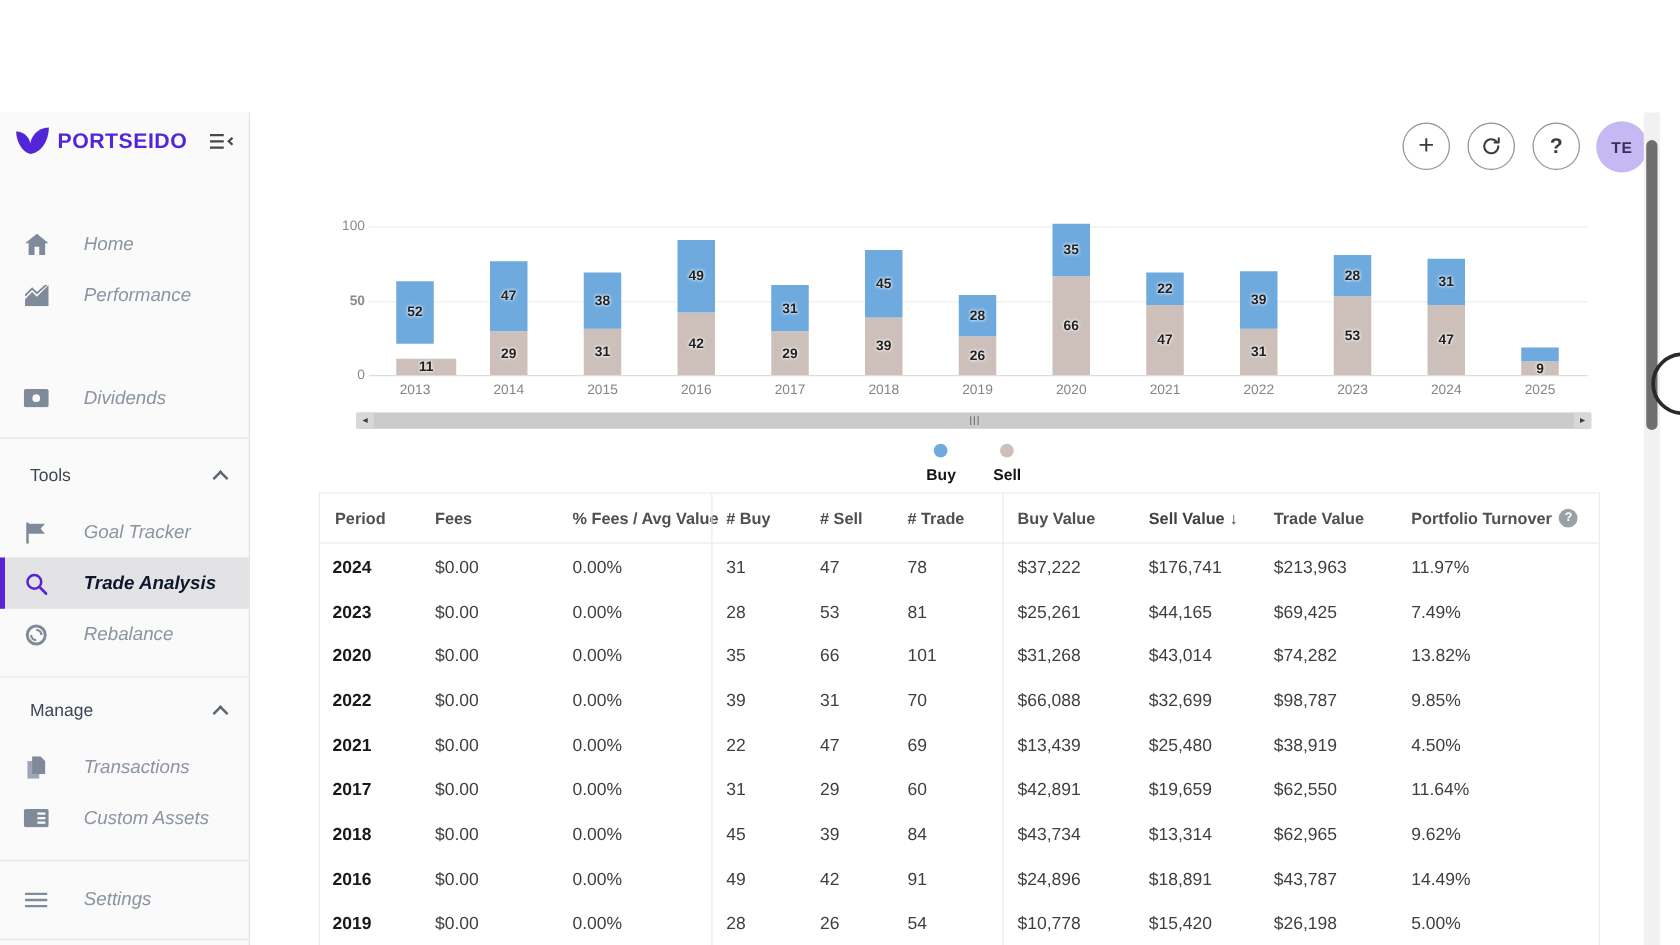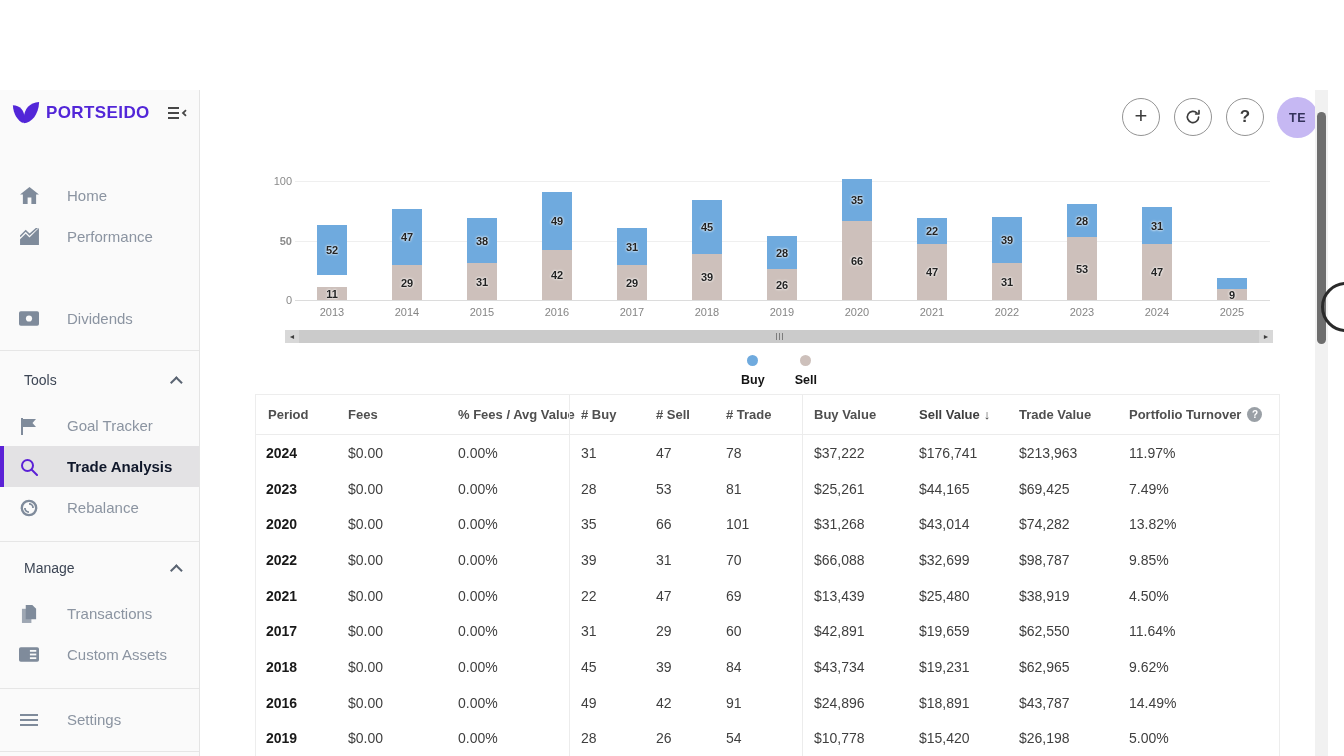--- a/index.html
+++ b/index.html
@@ -9,21 +9,21 @@
 
   
   .sidebar { position:absolute; left:0; top:90px; width:200px; height:666px;
              background:#fafafa; border-right:1px solid #e4e4e4; }
   .sb-header { position:absolute; top:0; left:0; right:0; height:46px;
                display:flex; align-items:center; justify-content:space-between; padding:0 12px; }
   .logo { display:flex; align-items:center; gap:6px; cursor:pointer; }
   .logo-text { font-size:17px; font-weight:800; letter-spacing:.4px; color:#5226d8; }
   .collapse-btn { cursor:pointer; display:flex; align-items:center; }
   .nav-item { position:absolute; left:0; width:100%; height:41px;
-              display:flex; align-items:center; cursor:pointer; }
+              display:flex; align-items:center; cursor:pointer;font-style:italic; }
   .nav-icon { margin-left:18px; width:22px; display:flex; justify-content:center; color:#7f8b9b; }
   .nav-label { margin-left:27px; font-size:15px; color:#8b94a1; }
   .nav-item.active { background:#e3e2e4; }
   .nav-item.active::before { content:""; position:absolute; left:0; top:0; bottom:0;
                              width:4px; background:#5b21d6; }
   .nav-item.active .nav-icon { color:#5b21d6; }
   .nav-item.active .nav-label { color:#0f172a; font-weight:700; }
   .sb-divider { position:absolute; left:0; right:0; height:1px; background:#e6e6e6; }
   .section-head { position:absolute; left:24px; right:16px; height:20px;
                   display:flex; align-items:center; justify-content:space-between; cursor:pointer; }
@@ -238,21 +238,21 @@
     </div>
     <div class="avatar">TE</div>
 
     <div id="chart-host">
         <div class="gridline axis" style="top: 300px;"></div>
         <div class="ytick" style="top: 294px;">0</div>
         <div class="gridline" style="top: 241px;"></div>
         <div class="ytick" style="top: 235px; font-weight: bold;">50</div>
         <div class="gridline" style="top: 181px;"></div>
         <div class="ytick" style="top: 175px;">100</div>
-        <div class="seg" style="left: 116px; top: 287px; width: 30px; height: 13px; background: rgb(205, 192, 187);">11</div>
+        <div class="seg" style="left: 116px; top: 287px; width: 48px; height: 13px; background: rgb(205, 192, 187);">11</div>
         <div class="seg" style="left: 116px; top: 225px; width: 30px; height: 50px; background: rgb(111, 170, 222);">52</div>
         <div class="xlabel" style="left: 101px;">2013</div>
         <div class="seg" style="left: 191px; top: 265px; width: 30px; height: 35px; background: rgb(205, 192, 187);">29</div>
         <div class="seg" style="left: 191px; top: 209px; width: 30px; height: 56px; background: rgb(111, 170, 222);">47</div>
         <div class="xlabel" style="left: 176px;">2014</div>
         <div class="seg" style="left: 266px; top: 263px; width: 30px; height: 37px; background: rgb(205, 192, 187);">31</div>
         <div class="seg" style="left: 266px; top: 218px; width: 30px; height: 45px; background: rgb(111, 170, 222);">38</div>
         <div class="xlabel" style="left: 251px;">2015</div>
         <div class="seg" style="left: 341px; top: 250px; width: 30px; height: 50px; background: rgb(205, 192, 187);">42</div>
         <div class="seg" style="left: 341px; top: 192px; width: 30px; height: 58px; background: rgb(111, 170, 222);">49</div>
@@ -416,21 +416,21 @@
             <span class="td">11.64%</span>
           </div>
           <div class="t-grid t-row">
             <span class="td period">2018</span>
             <span class="td">$0.00</span>
             <span class="td">0.00%</span>
             <span class="td">45</span>
             <span class="td">39</span>
             <span class="td">84</span>
             <span class="td">$43,734</span>
-            <span class="td">$19,231</span>
+            <span class="td">$13,314</span>
             <span class="td">$62,965</span>
             <span class="td">9.62%</span>
           </div>
           <div class="t-grid t-row">
             <span class="td period">2016</span>
             <span class="td">$0.00</span>
             <span class="td">0.00%</span>
             <span class="td">49</span>
             <span class="td">42</span>
             <span class="td">91</span>

